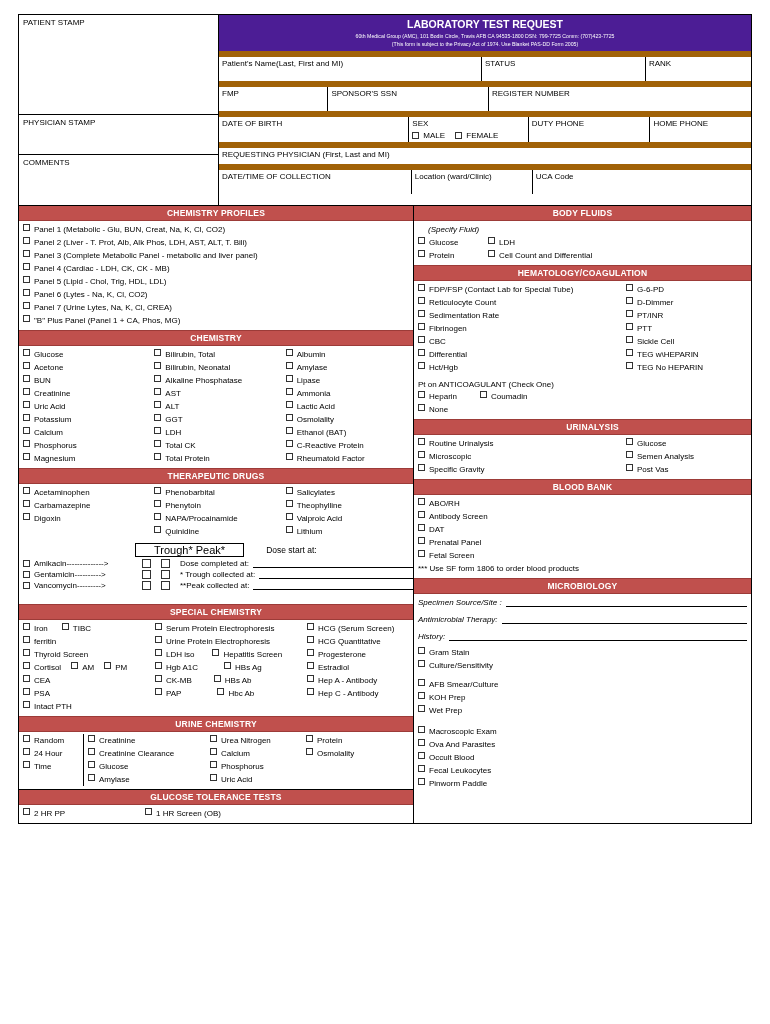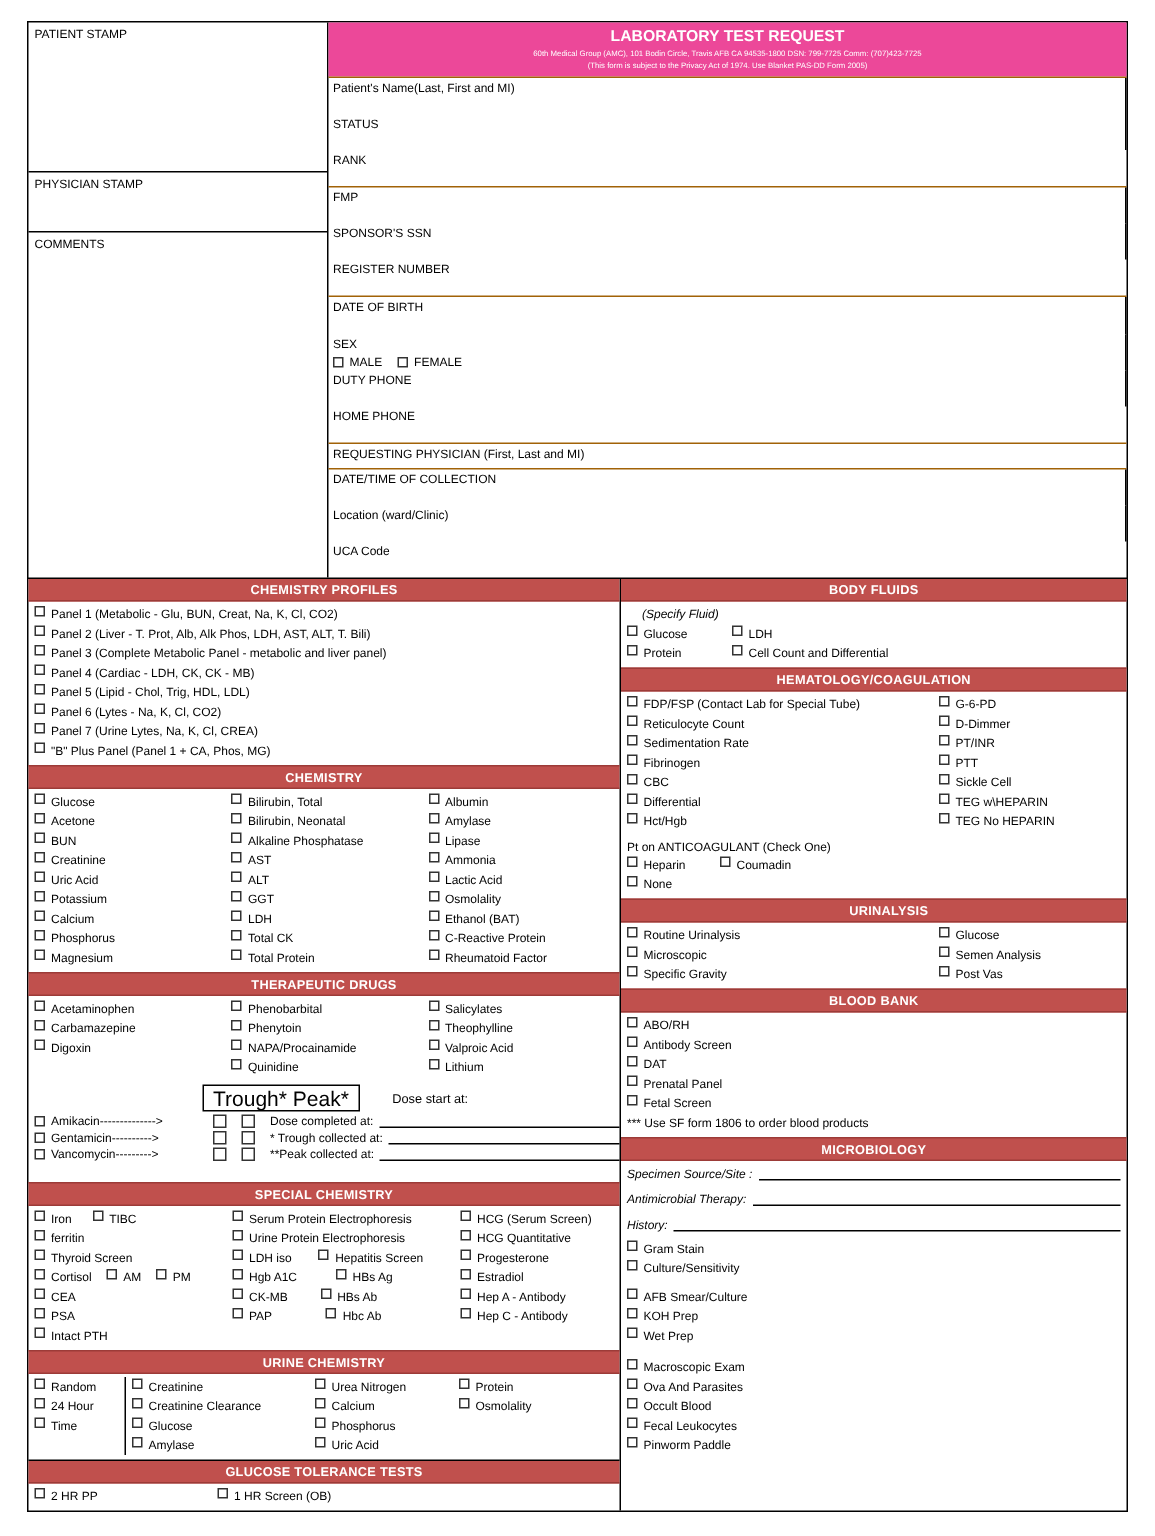--- a/index.html
+++ b/index.html
@@ -26,42 +26,42 @@
   }
   .ck { display:flex; align-items:flex-start; font-size:8px; line-height:11px; padding:1px 0 1px 4px; }
   .ck span.t { display:inline-block; }
 
   
   .top { display:flex; border:1px solid #000; }
   .top-left { width:200px; border-right:1px solid #000; display:flex; flex-direction:column; }
   .stampbox { padding:3px 4px; font-size:8px; }
   .top-right { flex:1; display:flex; flex-direction:column; }
 
-  .titlebar { background:#ec4899; color:#fff; text-align:center; padding:3px 2px 4px 2px; }
+  .titlebar { background:#4c1d95; color:#fff; text-align:center; padding:3px 2px 4px 2px; }
   .titlebar .t1 { font-size:10.5px; font-weight:bold; }
   .titlebar .t2 { font-size:5.2px; margin-top:3px; }
   .titlebar .t3 { font-size:5.2px; margin-top:2px; }
 
-  .fr { display:flex; border-top:1px solid #a16207;flex-direction:column; }
+  .fr { display:flex; border-top:6px solid #a16207; }
   .fc { border-right:1px solid #000; padding:2px 3px; font-size:8px; min-height:24px; }
   .fc:last-child { border-right:none; }
 
   
   .body { display:flex; border:1px solid #000; border-top:none; }
   .colL { width:395px; border-right:1px solid #000; }
   .colR { flex:1; }
   .sectbody { padding:2px 0 3px 0; }
   .grid3 { display:flex; }
   .grid3 > div { flex:1; }
   .ital { font-style:italic; }
 
   .drugrow { display:flex; align-items:center; font-size:8px; padding:1px 0 1px 4px; }
   .dashname { width:108px; }
   .minibox { width:9px; height:9px; border:1px solid #333; margin-right:10px; }
-  .troughpeak { border:1px solid #000; display:inline-block; padding:0 6px; font-size:14px; }
+  .troughpeak { border:1px solid #000; display:inline-block; padding:0 18px; font-size:11px; }
 
   .line { border-bottom:1px solid #000; flex:1; margin-left:4px; height:9px; }
 
   .footer { font-size:8.5px; padding:4px 0 0 2px; }
 
   .rowline { display:flex; align-items:center; font-size:8px; padding:2px 4px;font-style:italic; }
 </style>
 </head>
 <body>
 

